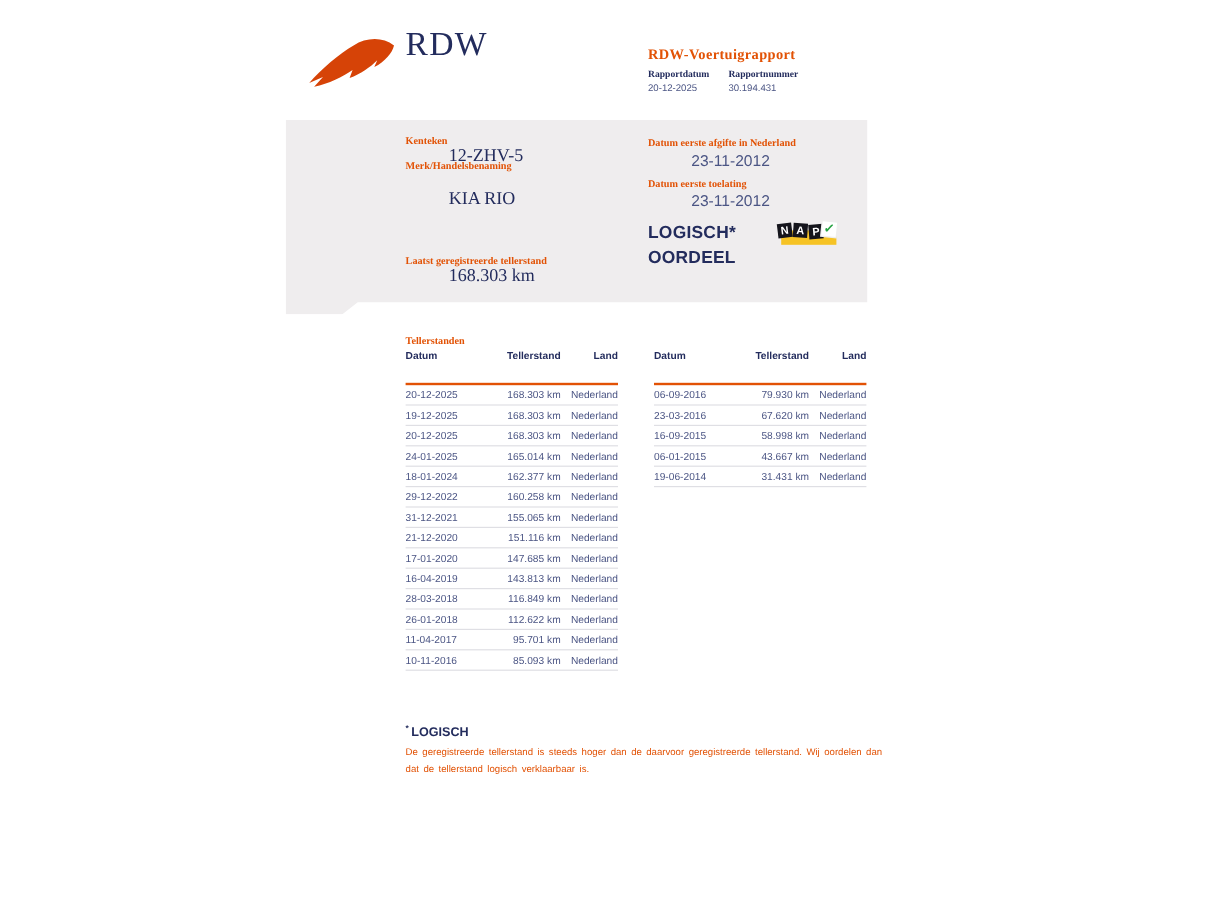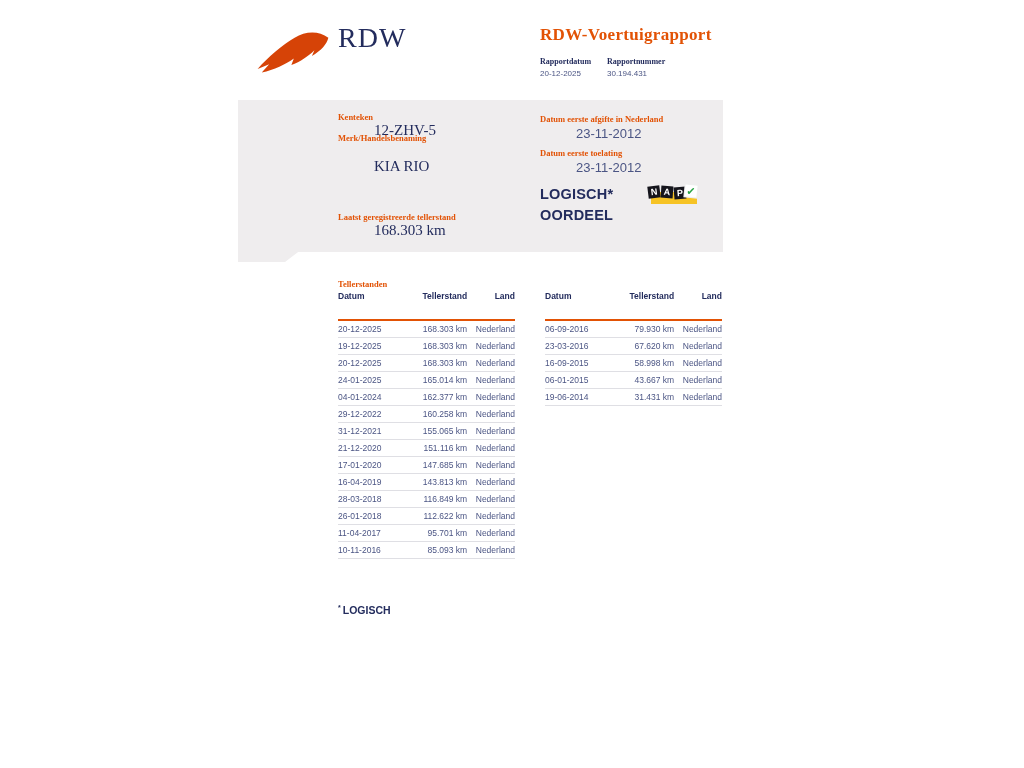--- a/index.html
+++ b/index.html
@@ -4,21 +4,21 @@
 <style>
   html,body{margin:0;padding:0;background:#fff;}
   #page{position:relative;width:1024px;height:696px;background:#ffffff;overflow:hidden;
         font-family:"Liberation Sans",sans-serif;}
   .serif{font-family:"Liberation Serif",serif;}
 
   
   #logo{position:absolute;left:256px;top:28px;width:74px;height:46px;}
   #logo-word{position:absolute;left:338px;top:22px;font-size:28px;letter-spacing:1px;
              color:var(--navy);font-weight:500;}
-  #doc-title{position:absolute;left:540px;top:25px;font-size:17px;font-weight:600;
+  #doc-title{position:absolute;left:540px;top:38px;font-size:12px;font-weight:600;
              color:var(--orange);letter-spacing:.3px;}
   .meta-label{position:absolute;font-size:8px;font-weight:bold;color:var(--navy);}
   .meta-value{position:absolute;font-size:8px;color:var(--cell);}
 
   
   #vehicle-box{position:absolute;left:238px;top:100px;width:485px;height:162px;
                background:var(--grey);
                clip-path:polygon(0 0,100% 0,100% 93.8%,12.4% 93.8%,9.7% 100%,0 100%);}
   .fld-label{position:absolute;font-family:"Liberation Serif",serif;font-size:8.5px;
              font-weight:bold;color:var(--orange);}
@@ -139,21 +139,21 @@
           <span class="tcell c-datum">20-12-2025</span>
           <span class="tcell c-teller">168.303 km</span>
           <span class="tcell c-land">Nederland</span>
         </div>
         <div class="trow">
           <span class="tcell c-datum">24-01-2025</span>
           <span class="tcell c-teller">165.014 km</span>
           <span class="tcell c-land">Nederland</span>
         </div>
         <div class="trow">
-          <span class="tcell c-datum">04-01-2024</span>
+          <span class="tcell c-datum">18-01-2024</span>
           <span class="tcell c-teller">162.377 km</span>
           <span class="tcell c-land">Nederland</span>
         </div>
         <div class="trow">
           <span class="tcell c-datum">29-12-2022</span>
           <span class="tcell c-teller">160.258 km</span>
           <span class="tcell c-land">Nederland</span>
         </div>
         <div class="trow">
           <span class="tcell c-datum">31-12-2021</span>
@@ -230,20 +230,21 @@
           <span class="tcell c-teller">31.431 km</span>
           <span class="tcell c-land">Nederland</span>
         </div>
       </div>
   </div>
 
   <div id="footnote">
     <div id="footnote-title">
       <sup>*</sup><span>LOGISCH</span>
     </div>
+    <div id="footnote-text">De geregistreerde tellerstand is steeds hoger dan de daarvoor geregistreerde tellerstand. Wij oordelen dan dat de tellerstand logisch verklaarbaar is.</div>
   </div>
 
   <div class="foot" style="left:338px;top:702px;">Postbus 30000</div>
   <div class="foot" style="left:338px;top:716px;">9640 RA Veendam</div>
   <div class="foot" style="left:408px;top:702px;">Telefoon 088 008 74 47</div>
   <div class="foot" style="left:408px;top:716px;">www.rdw.nl</div>
   <div class="foot" style="left:630px;top:702px;width:100px;text-align:right;">Blad 1 van 3</div>
   <div class="foot" style="left:630px;top:716px;width:100px;text-align:right;">3 E 1675f</div>
 
   <svg id="stripes" viewBox="0 0 262 34" xmlns="http://www.w3.org/2000/svg">

